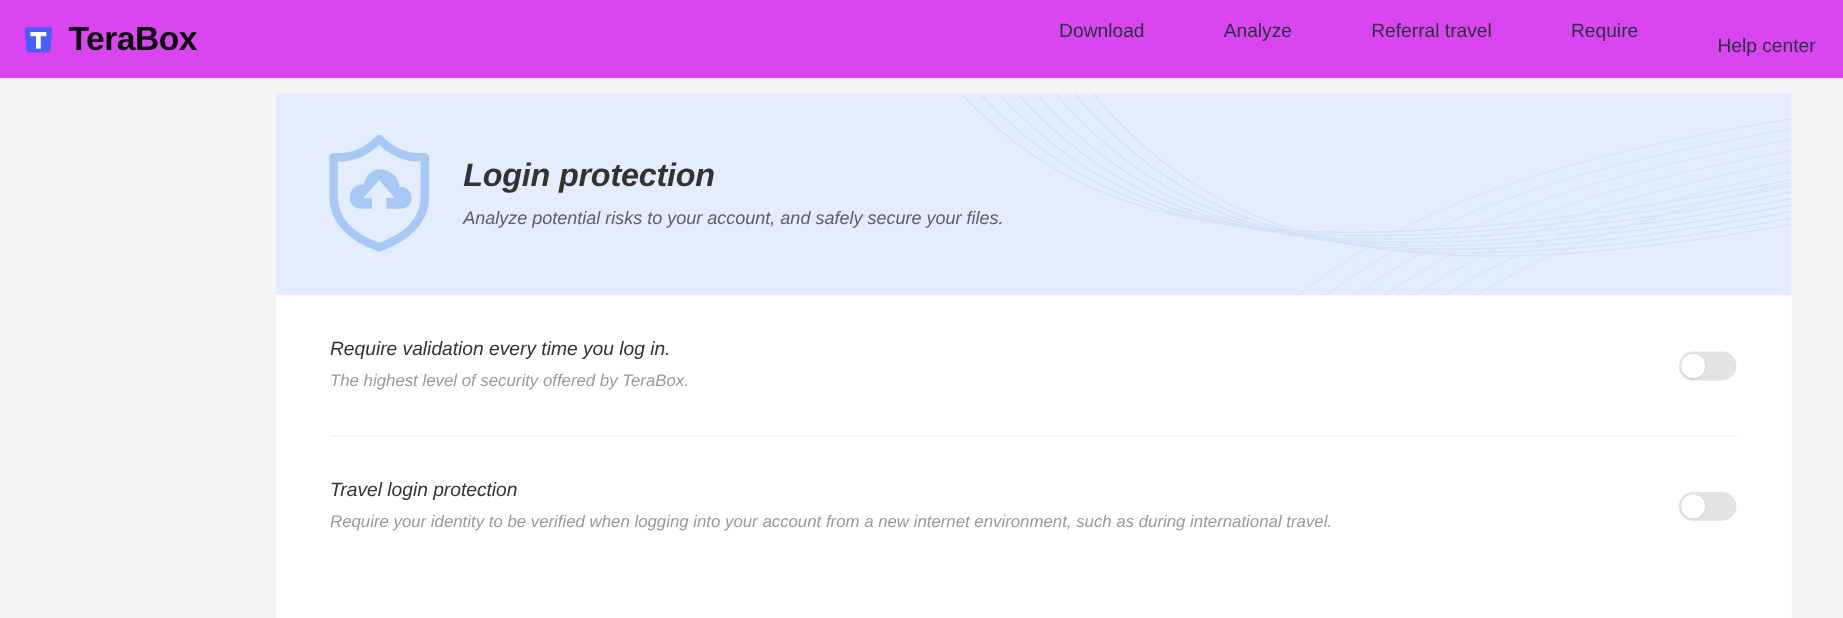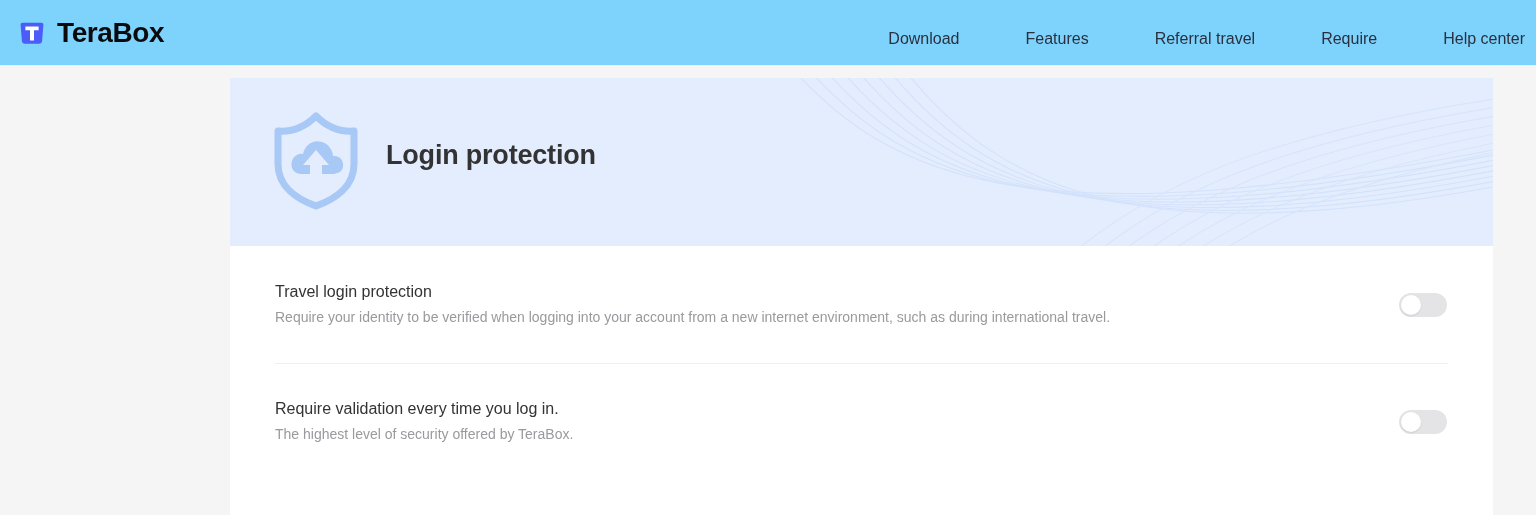--- a/index.html
+++ b/index.html
@@ -15,21 +15,21 @@
     background: #f5f5f6;
     -webkit-font-smoothing: antialiased;
   }
 
   
   .header {
     position: absolute;
     top: 0; left: 0;
     width: 1536px;
     height: 66px;
-    background: #7dd3fc;
+    background: #d946ef;
     border-bottom: 1px solid #eeeeef;
     display: flex;
     align-items: center;
   }
 
   .brand {
     position: absolute;
     left: 16px;
     display: flex;
     align-items: center;
@@ -46,42 +46,43 @@
   .brand-name {
     font-size: 28px;
     font-weight: bold;
     color: #0b0b0d;
     letter-spacing: -0.4px;
     line-height: 1;
   }
 
   .nav {
     position: absolute;
-    right: 4px;
-    display: flex;
-    align-items: flex-end;
+    right: 16px;
+    display: flex;
+    align-items: flex-start;
   }
 
   .nav-item {
     font-size: 16px;
     color: #2b3040;
     padding: 0 33px;
     cursor: pointer;
     white-space: nowrap;
     line-height: 1;
   }
   .nav-item:last-child { padding-right: 7px; margin-top: 12px; }
 
   
   .page {
     position: absolute;
     top: 66px; left: 0;
     width: 1536px;
     height: 449px;
     background: #f5f5f6;
+    font-style: italic;
   }
 
   .content {
     position: absolute;
     top: 12px;
     left: 230px;
     width: 1263px;
     height: 437px;
     background: #ffffff;
   }
@@ -204,21 +205,21 @@
       <svg class="brand-logo" viewBox="0 0 32 32" aria-hidden="true">
         <path d="M4.6 7.6 C4.6 6.6 5.4 5.8 6.4 5.8 L25.6 5.8 C26.6 5.8 27.4 6.6 27.4 7.6 L26.1 24.0 C26.0 25.6 24.7 26.8 23.1 26.8 L8.9 26.8 C7.3 26.8 6.0 25.6 5.9 24.0 Z" fill="#4a5df9"></path>
         <path d="M9.4 9.6 L22.6 9.6 L22.6 13.2 L18.0 13.2 L18.0 23.6 L14.0 23.6 L14.0 13.2 L9.4 13.2 Z" fill="#ffffff"></path>
       </svg>
     </span>
     <span class="brand-name">TeraBox</span>
   </div>
 
   <nav class="nav">
     <span class="nav-item">Download</span>
-    <span class="nav-item">Features</span>
+    <span class="nav-item">Analyze</span>
     <span class="nav-item">Referral travel</span>
     <span class="nav-item">Require</span>
     <span class="nav-item">Help center</span>
   </nav>
 
 </div>
 
 <div class="page">
   <div class="content">
 
@@ -250,42 +251,43 @@
         <span>
           <svg class="shield-icon" viewBox="0 0 88 100" aria-hidden="true">
             <path d="M44 6 C 56 18, 70 22, 82 21 L82 54 C82 76, 64 89, 44 96 C24 89, 6 76, 6 54 L6 21 C18 22, 32 18, 44 6 Z" fill="none" stroke="#a8c8f5" stroke-width="7" stroke-linejoin="round"></path>
             <path d="M30 64 C 21 64, 18 57, 20 51 C 22 45, 28 43, 31 44 C 33 34, 42 29, 50 32 C 57 34, 61 41, 61 46 C 68 45, 72 51, 71 57 C 70 62, 65 64, 60 64 Z" fill="#a8c8f5"></path>
             <path d="M44 40 L57 55 L50 55 L50 70 L38 70 L38 55 L31 55 Z" fill="#e3edfd"></path>
           </svg>
         </span>
 
         <div>
           <div class="banner-title">Login protection</div>
+          <div class="banner-subtitle">Analyze potential risks to your account, and safely secure your files.</div>
         </div>
       </div>
     </div>
 
     <div class="settings">
+
+      <div class="setting-row">
+        <div class="setting-text">
+          <div class="setting-title">Require validation every time you log in.</div>
+          <div class="setting-desc">The highest level of security offered by TeraBox.</div>
+        </div>
+        <div class="toggle">
+          <div class="knob"></div>
+        </div>
+      </div>
 
       <div class="setting-row">
         <div class="setting-text">
           <div class="setting-title">Travel login protection</div>
           <div class="setting-desc">Require your identity to be verified when logging into your account from a new internet environment, such as during international travel.</div>
         </div>
         <div class="toggle">
           <div class="knob"></div>
         </div>
       </div>
 
-      <div class="setting-row">
-        <div class="setting-text">
-          <div class="setting-title">Require validation every time you log in.</div>
-          <div class="setting-desc">The highest level of security offered by TeraBox.</div>
-        </div>
-        <div class="toggle">
-          <div class="knob"></div>
-        </div>
-      </div>
-
     </div>
 
   </div>
 </div>
 
 </body></html>

